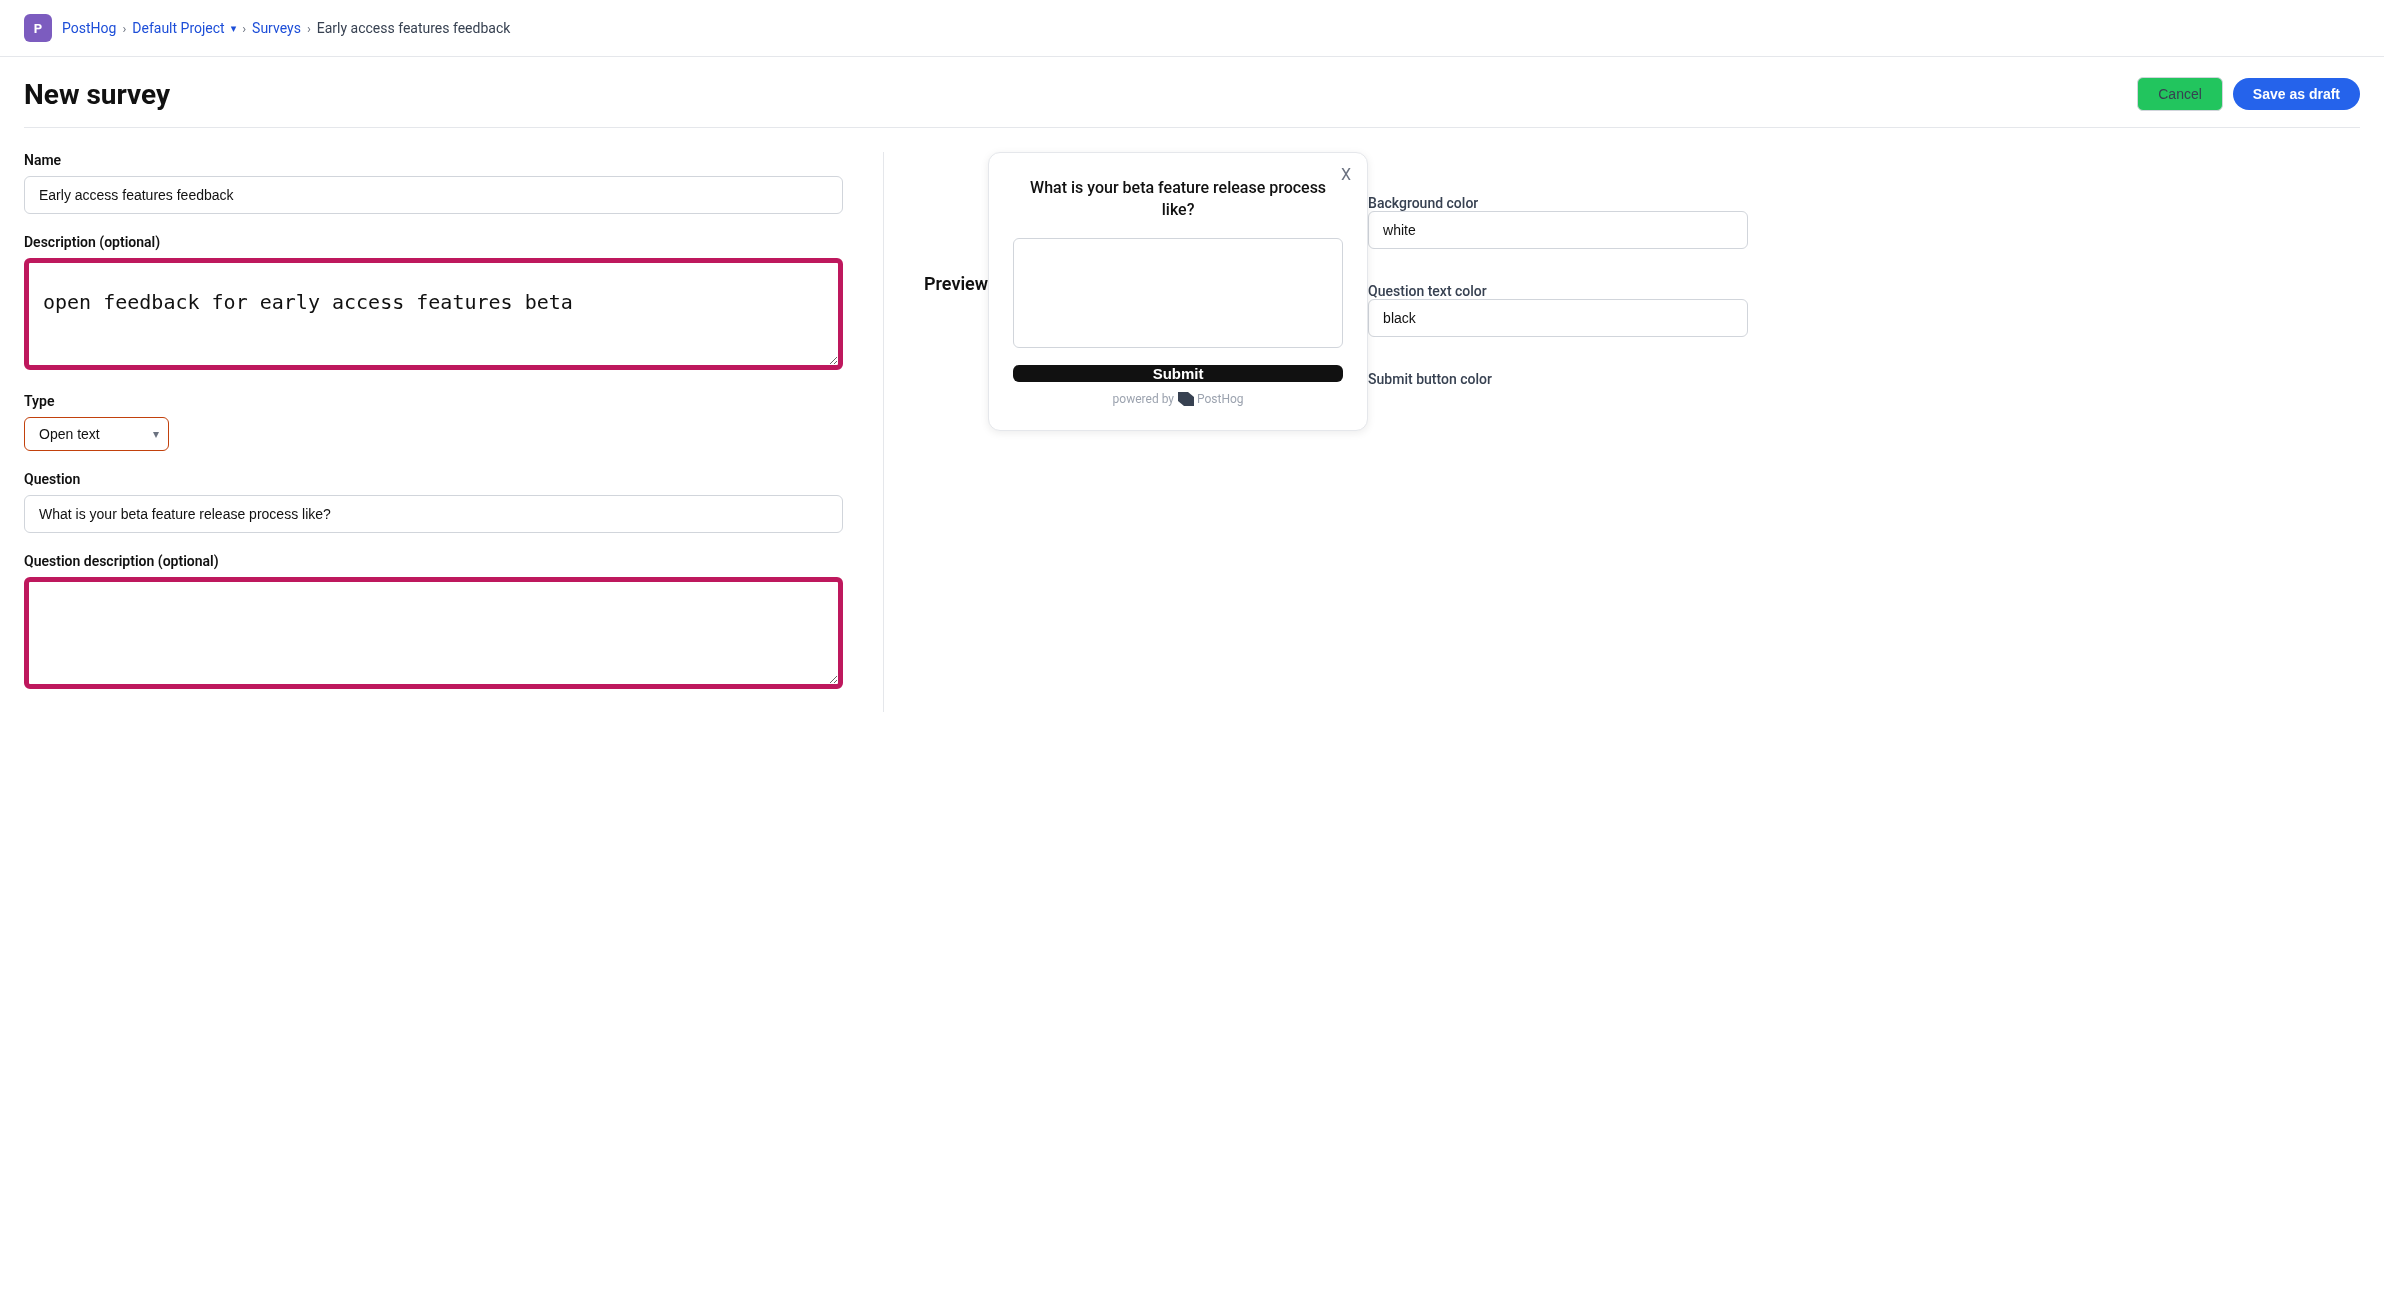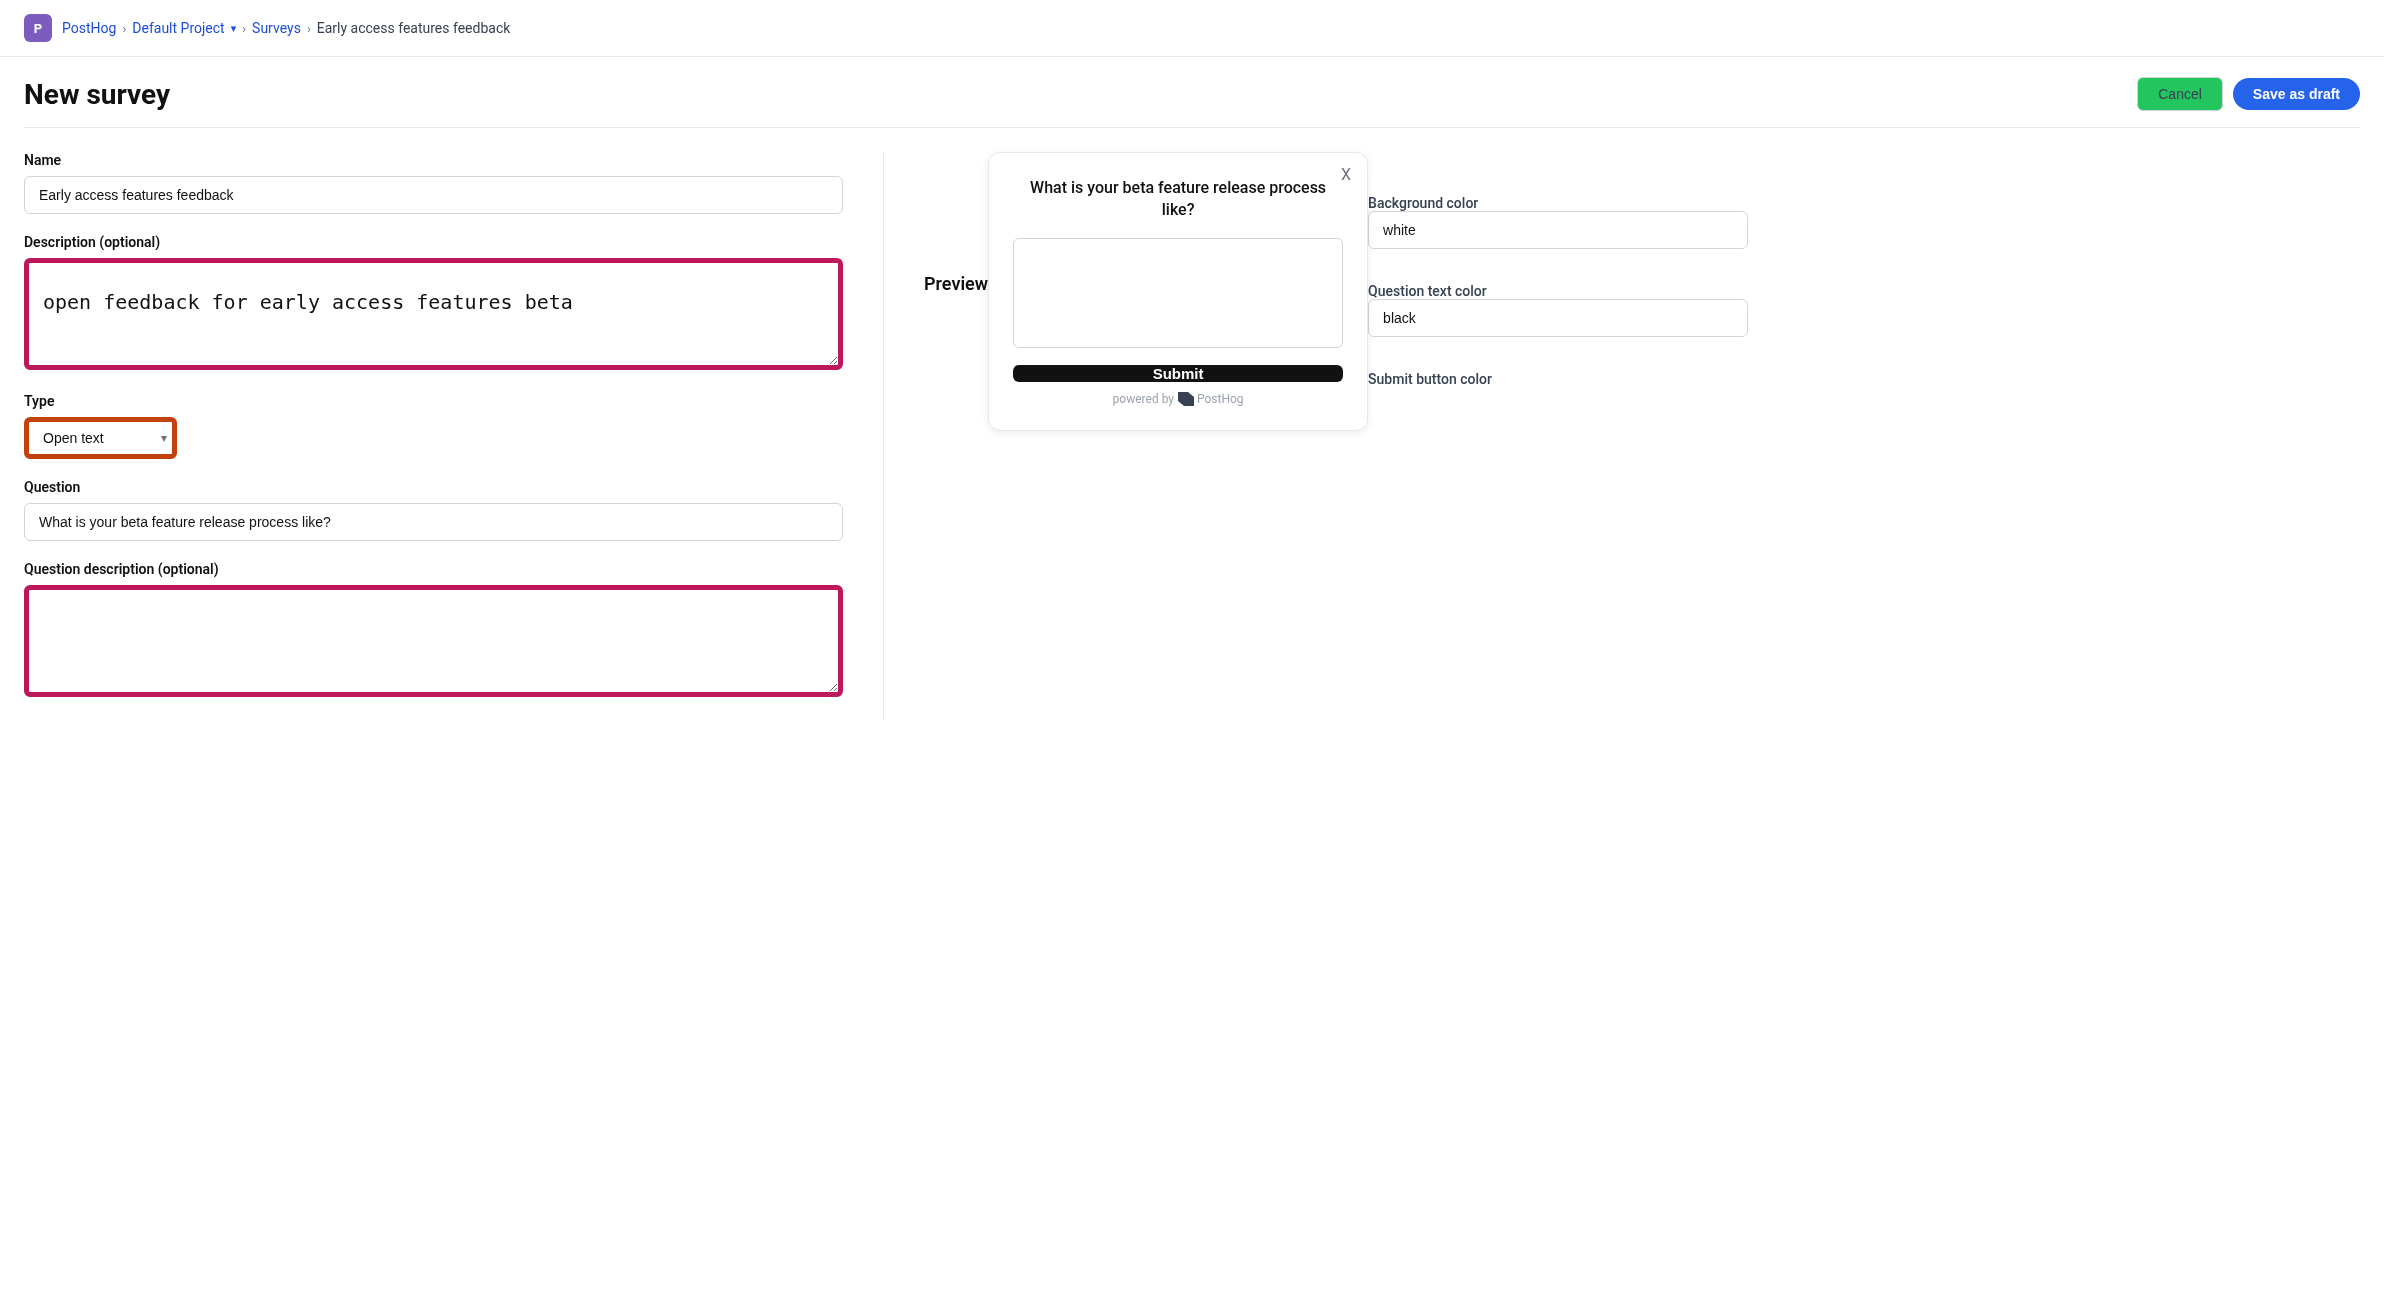--- a/index.html
+++ b/index.html
@@ -133,21 +133,21 @@
       resize: vertical;
       min-height: 90px;
     }
     .type-select-wrapper {
       position: relative;
       display: inline-block;
     }
     .type-select {
       appearance: none;
       padding: 8px 36px 8px 14px;
-      border: 5px solid #c2410c;
+      border: 1px solid #c2410c;
       border-radius: 6px;
       font-size: 14px;
       color: #111;
       background: #fff;
       cursor: pointer;
       outline: none;
       min-width: 140px;
     }
     .type-select-arrow {
       position: absolute;

